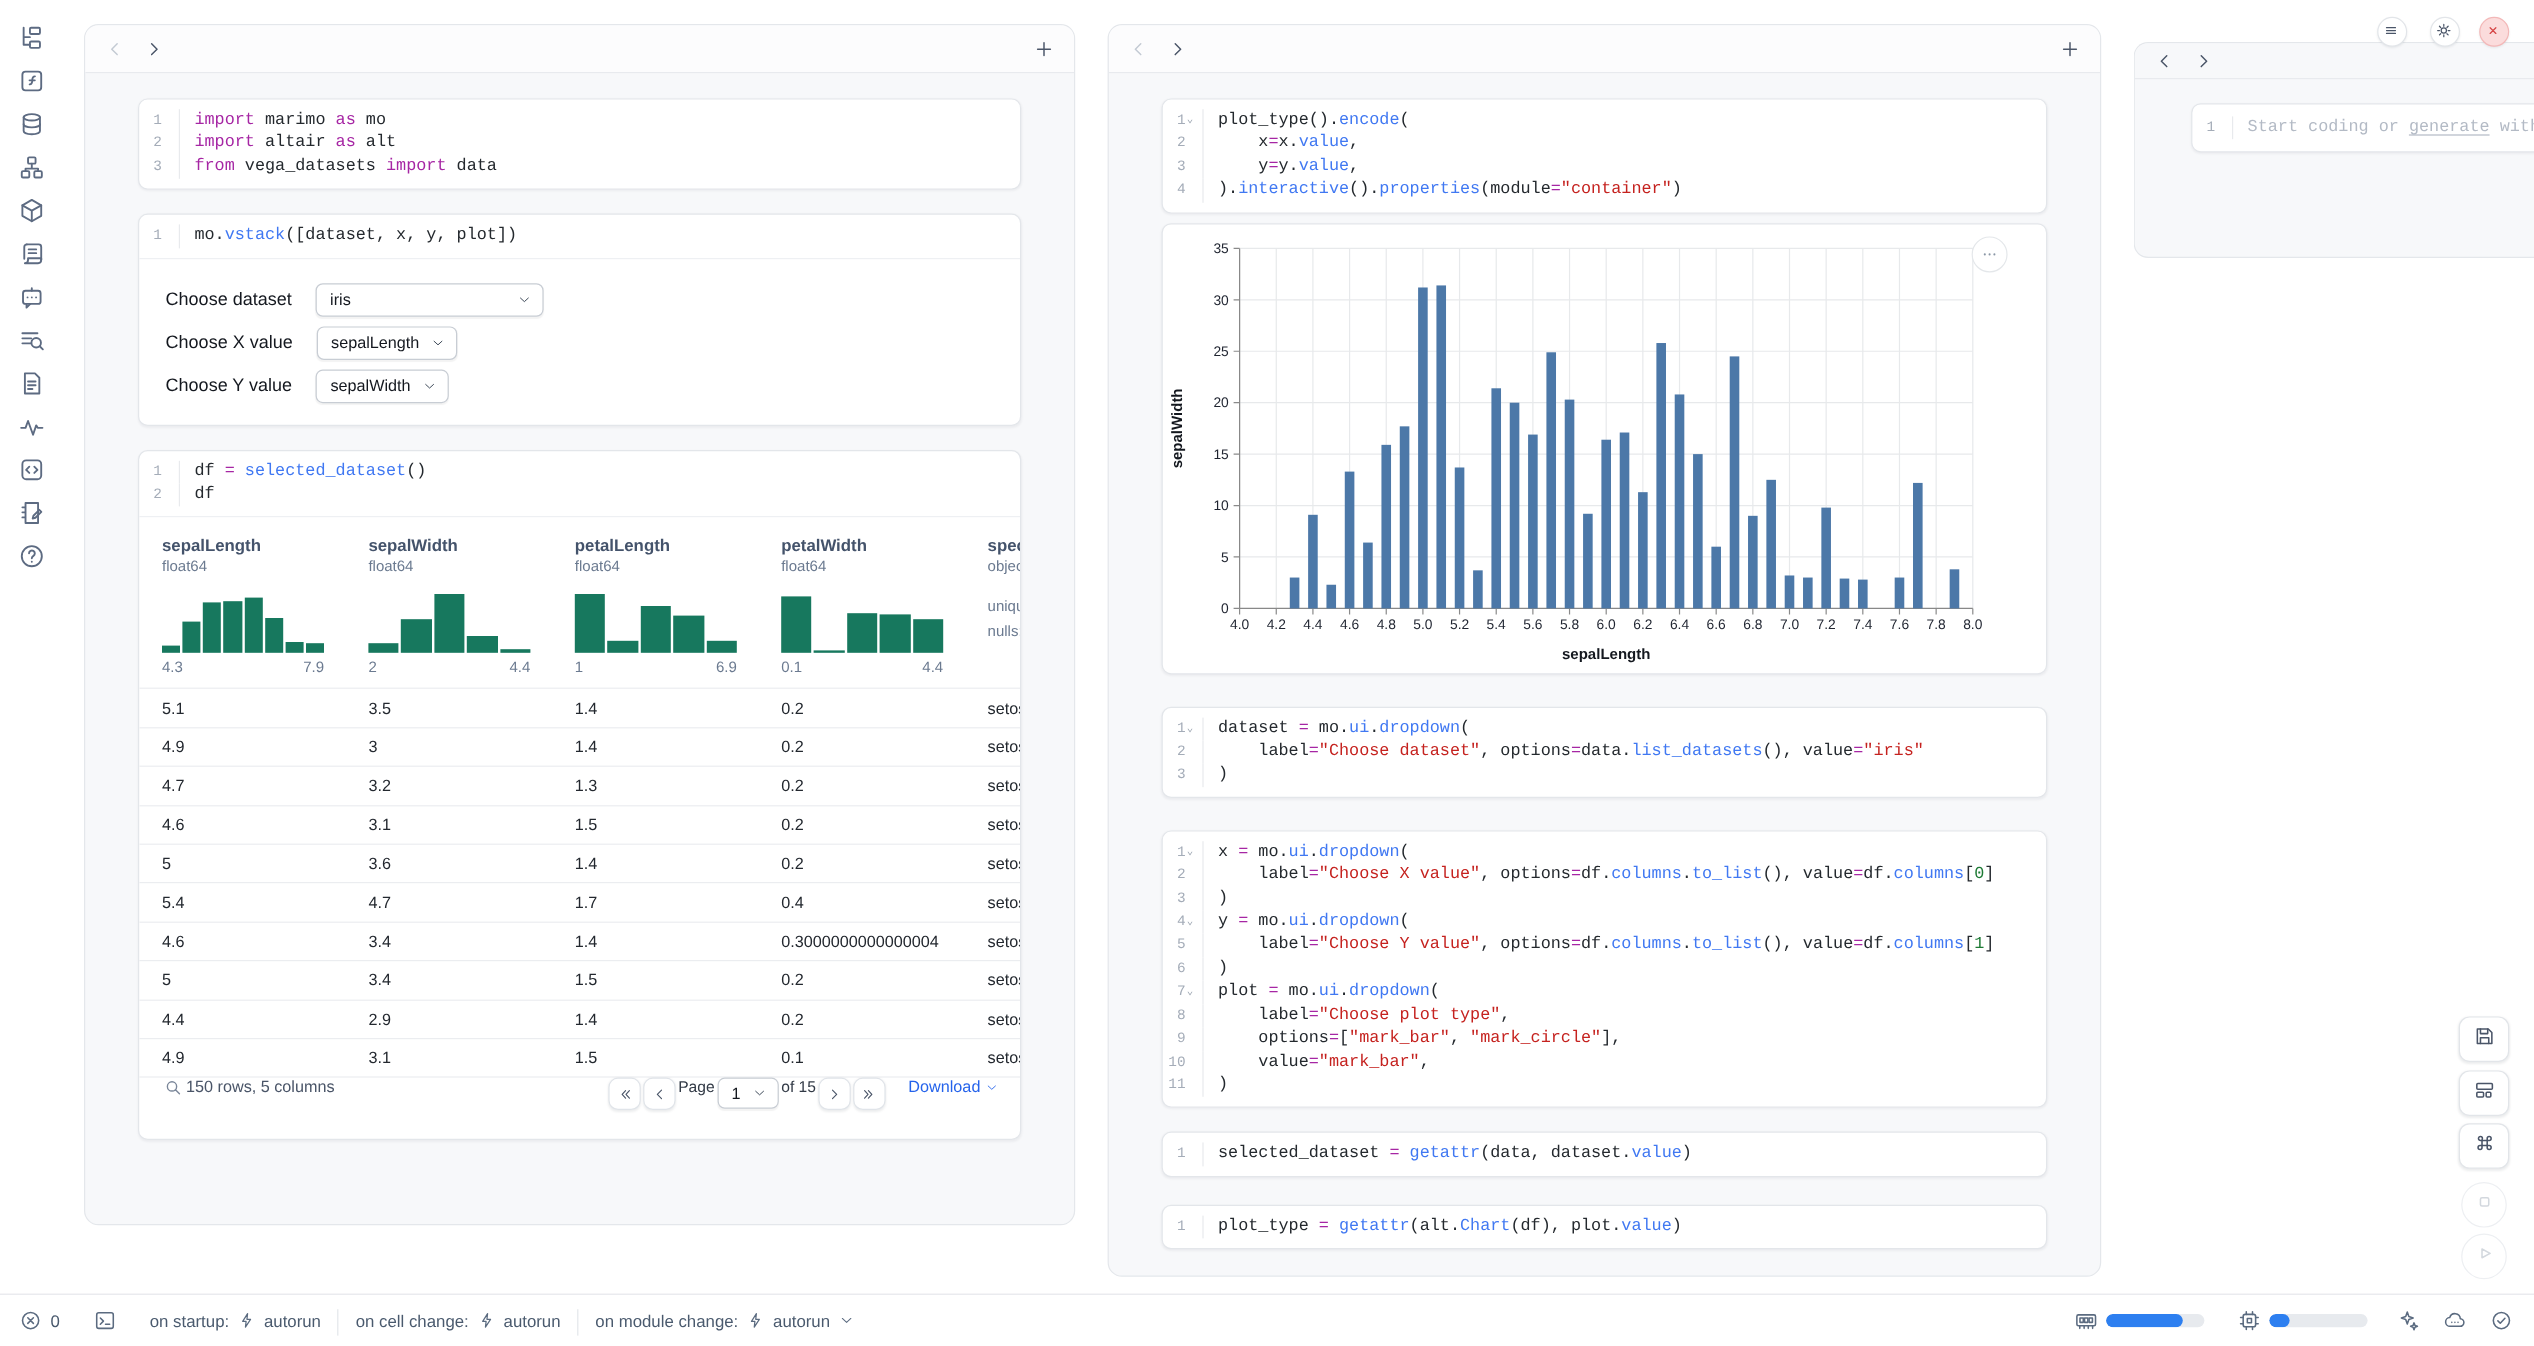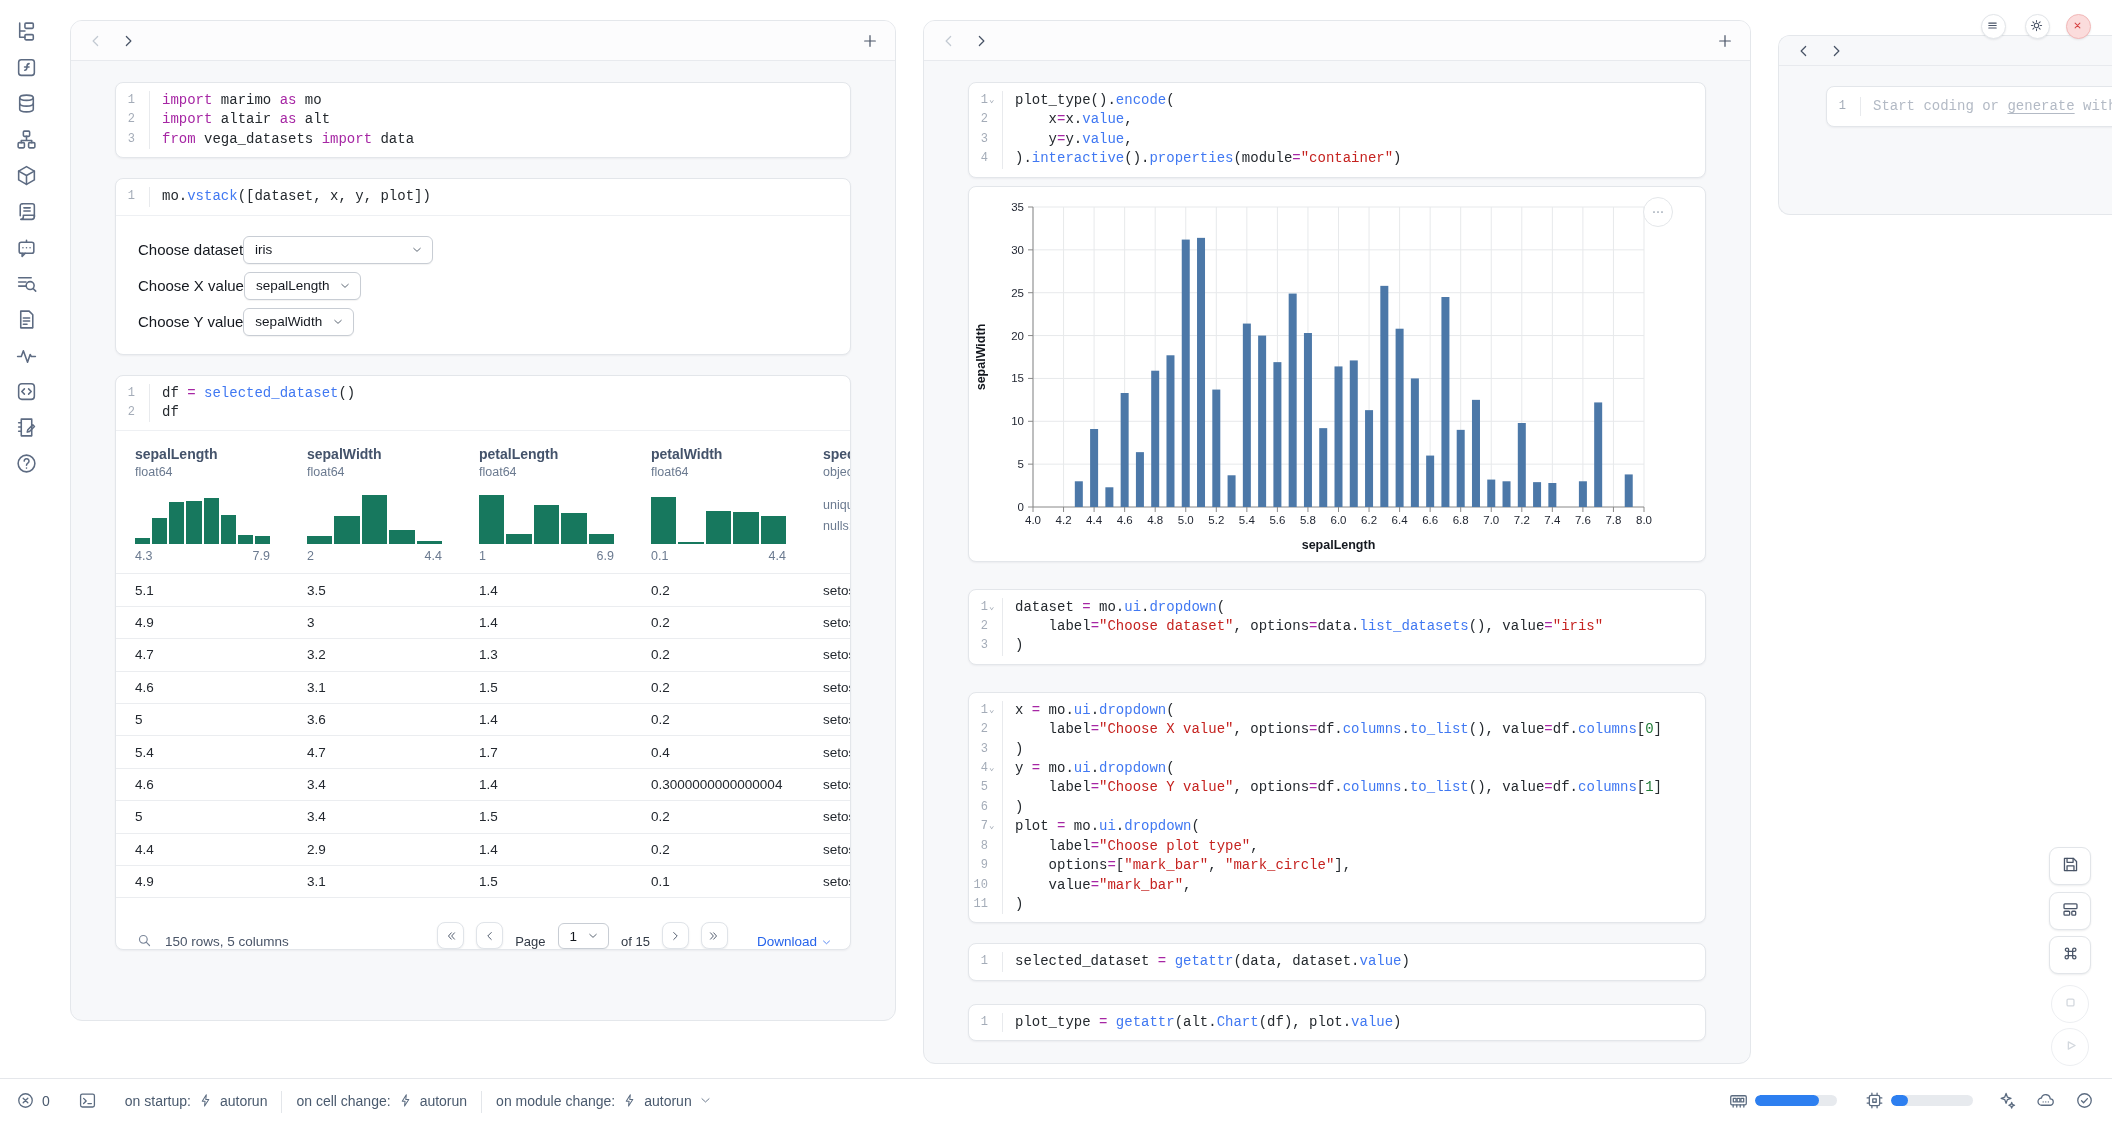--- a/index.html
+++ b/index.html
@@ -31,40 +31,40 @@
   .code.bb { border-bottom:1px solid #EEF0F3; }
   .cl { display:flex; }
   .ln { width:34px; flex:none; display:flex; justify-content:flex-end; align-items:center; gap:1px; padding-right:6px; border-right:1px solid #E8EAED; color:#A4ACB8; font-size:12px; }
   .fold { font-size:9px; color:#9AA3AF; width:7px; line-height:1; }
   .nofold { width:7px; }
   .ct { padding-left:12px; white-space:pre; color:var(--code); }
   .tk-k{color:var(--kw)} .tk-f{color:var(--fn)} .tk-s{color:var(--str)} .tk-n{color:var(--num)} .tk-o{color:var(--op)}
 
   
   .dd-out { padding:16px 22px 14px; }
-  .dd-row { display:flex; align-items:center; height:36px; gap:0; }
+  .dd-row { display:flex; align-items:center; height:36px; gap:20px; }
   .dd-label { font-size:15px; color:#14181F; }
   .select { height:28px; border:1px solid #C8CDD4; border-radius:6px; background:#fff; box-shadow:0 1px 1px rgba(0,0,0,.05); display:inline-flex; align-items:center; gap:10px; padding:0 9px 0 11px; font-size:13.5px; color:#14181F; cursor:pointer; }
   .select .caret { width:12px; height:12px; color:#3A4656; }
   .select .caret svg{width:100%;height:100%}
   .select .val { flex:1; }
 
   
   .thead { padding:15px 0 10px; }
   .tgrid { display:grid; grid-template-columns:172px 172px 172px 172px 1fr; }
   .th { padding-left:19px; overflow:hidden; }
   .th-name { font-size:14px; font-weight:bold; color:#44536B; white-space:nowrap; }
   .th-type { font-size:12.5px; color:#6B7A90; margin-top:3px; white-space:nowrap; }
   .hist { margin-top:13px; width:135px; height:52px; display:flex; align-items:flex-end; gap:2px; }
   .hist > i { flex:1; background:var(--hist); display:block; }
   .hist-range { width:135px; display:flex; justify-content:space-between; font-size:12.5px; color:#6B7A90; margin-top:5px; }
   .th-extra { margin-top:16px; font-size:12.5px; color:#6B7A90; line-height:21px; white-space:nowrap; }
   .trow { border-top:1px solid #EBEDF0; height:32.4px; align-items:center; }
   .td { padding-left:19px; font-size:13.5px; color:#23282F; white-space:nowrap; overflow:hidden; }
-  .tfoot { border-top:1px solid #EBEDF0; height:52px; display:flex; align-items:flex-end; padding:0 18px 0 20px; gap:12px; }
+  .tfoot { border-top:1px solid #EBEDF0; height:52px; display:flex; align-items:flex-start; padding:0 18px 0 20px; gap:2px; }
   .tfoot .sicon { width:17px; height:17px; color:#7A8699; }
   .tfoot .sicon svg{width:100%;height:100%}
   .tsummary { font-size:13.5px; color:#4A5568; }
   .pgbtn { width:27px; height:27px; border:1px solid #E0E4E9; border-radius:8px; background:#fff; box-shadow:0 1px 2px rgba(16,24,40,.08); display:flex; align-items:center; justify-content:center; color:#4A5568; cursor:pointer; }
   .pgbtn svg { width:14px; height:14px; }
   .pglabel { font-size:13px; color:#323A46; }
   .pgselect { height:26px; min-width:46px; }
   .download { font-size:13.5px; color:var(--link); display:flex; align-items:center; gap:4px; cursor:pointer; margin-left:17px; }
   .download .caret { width:11px; height:11px; }
   .download .caret svg{width:100%;height:100%}

